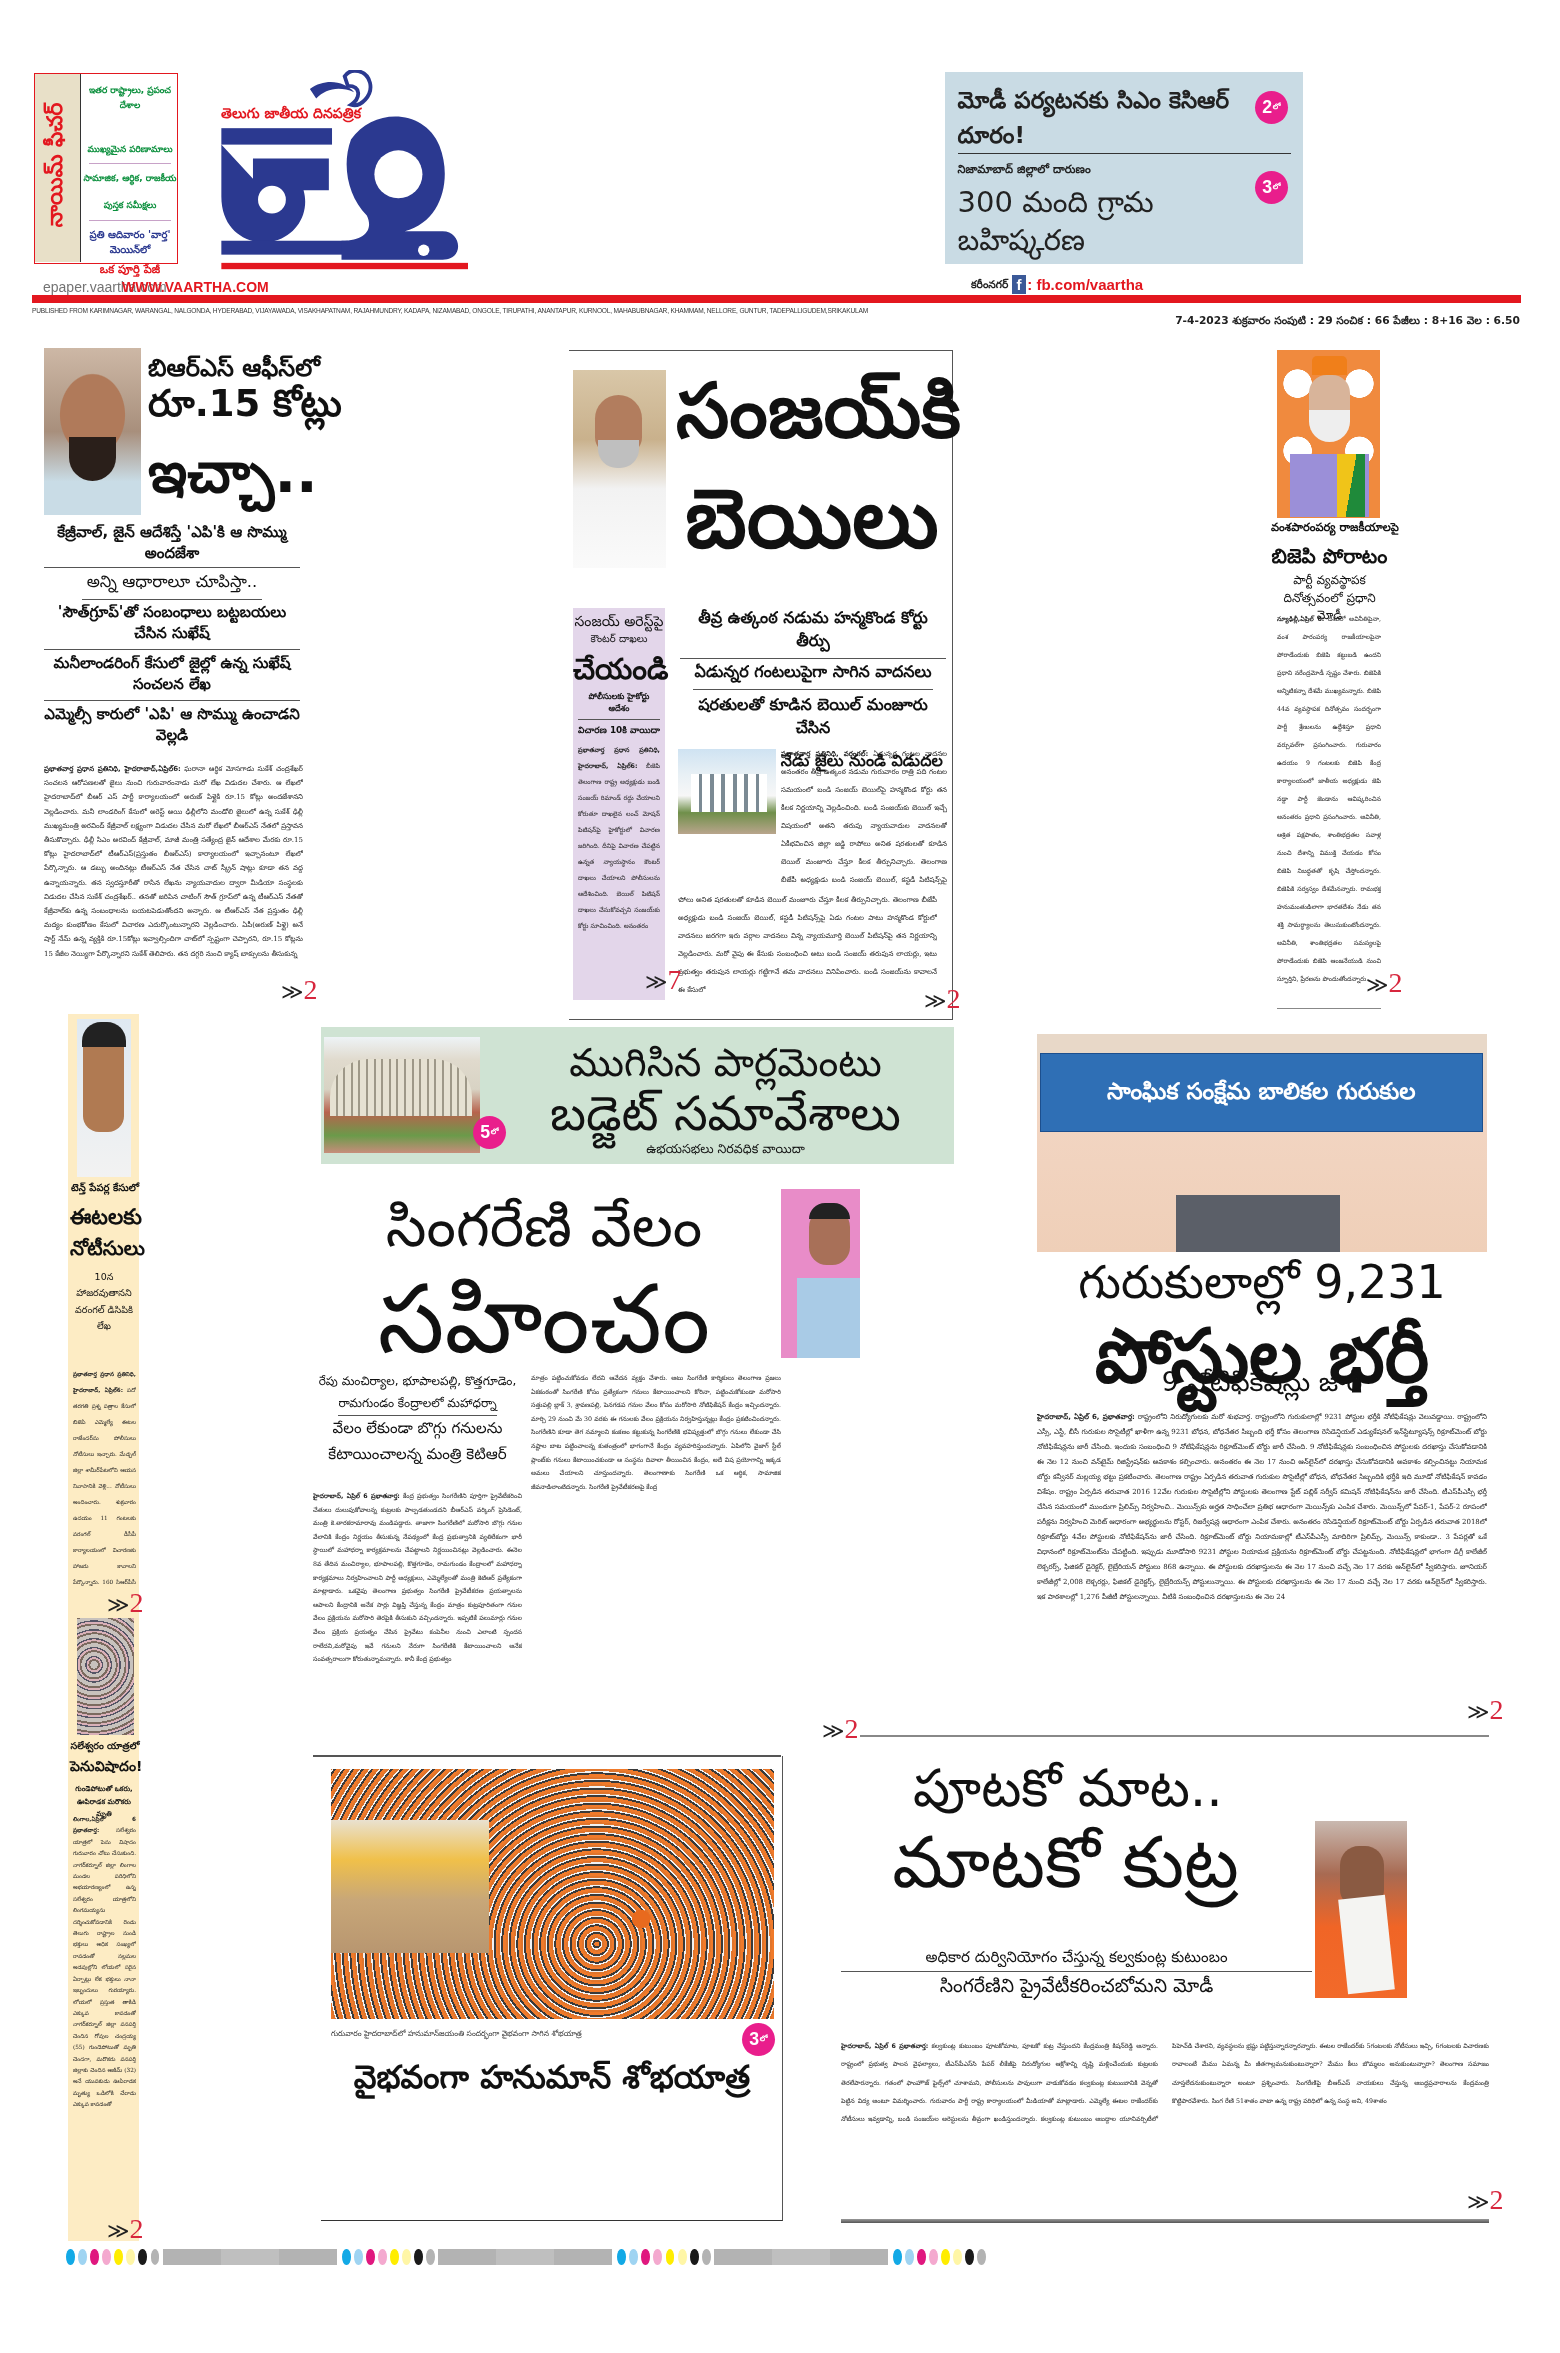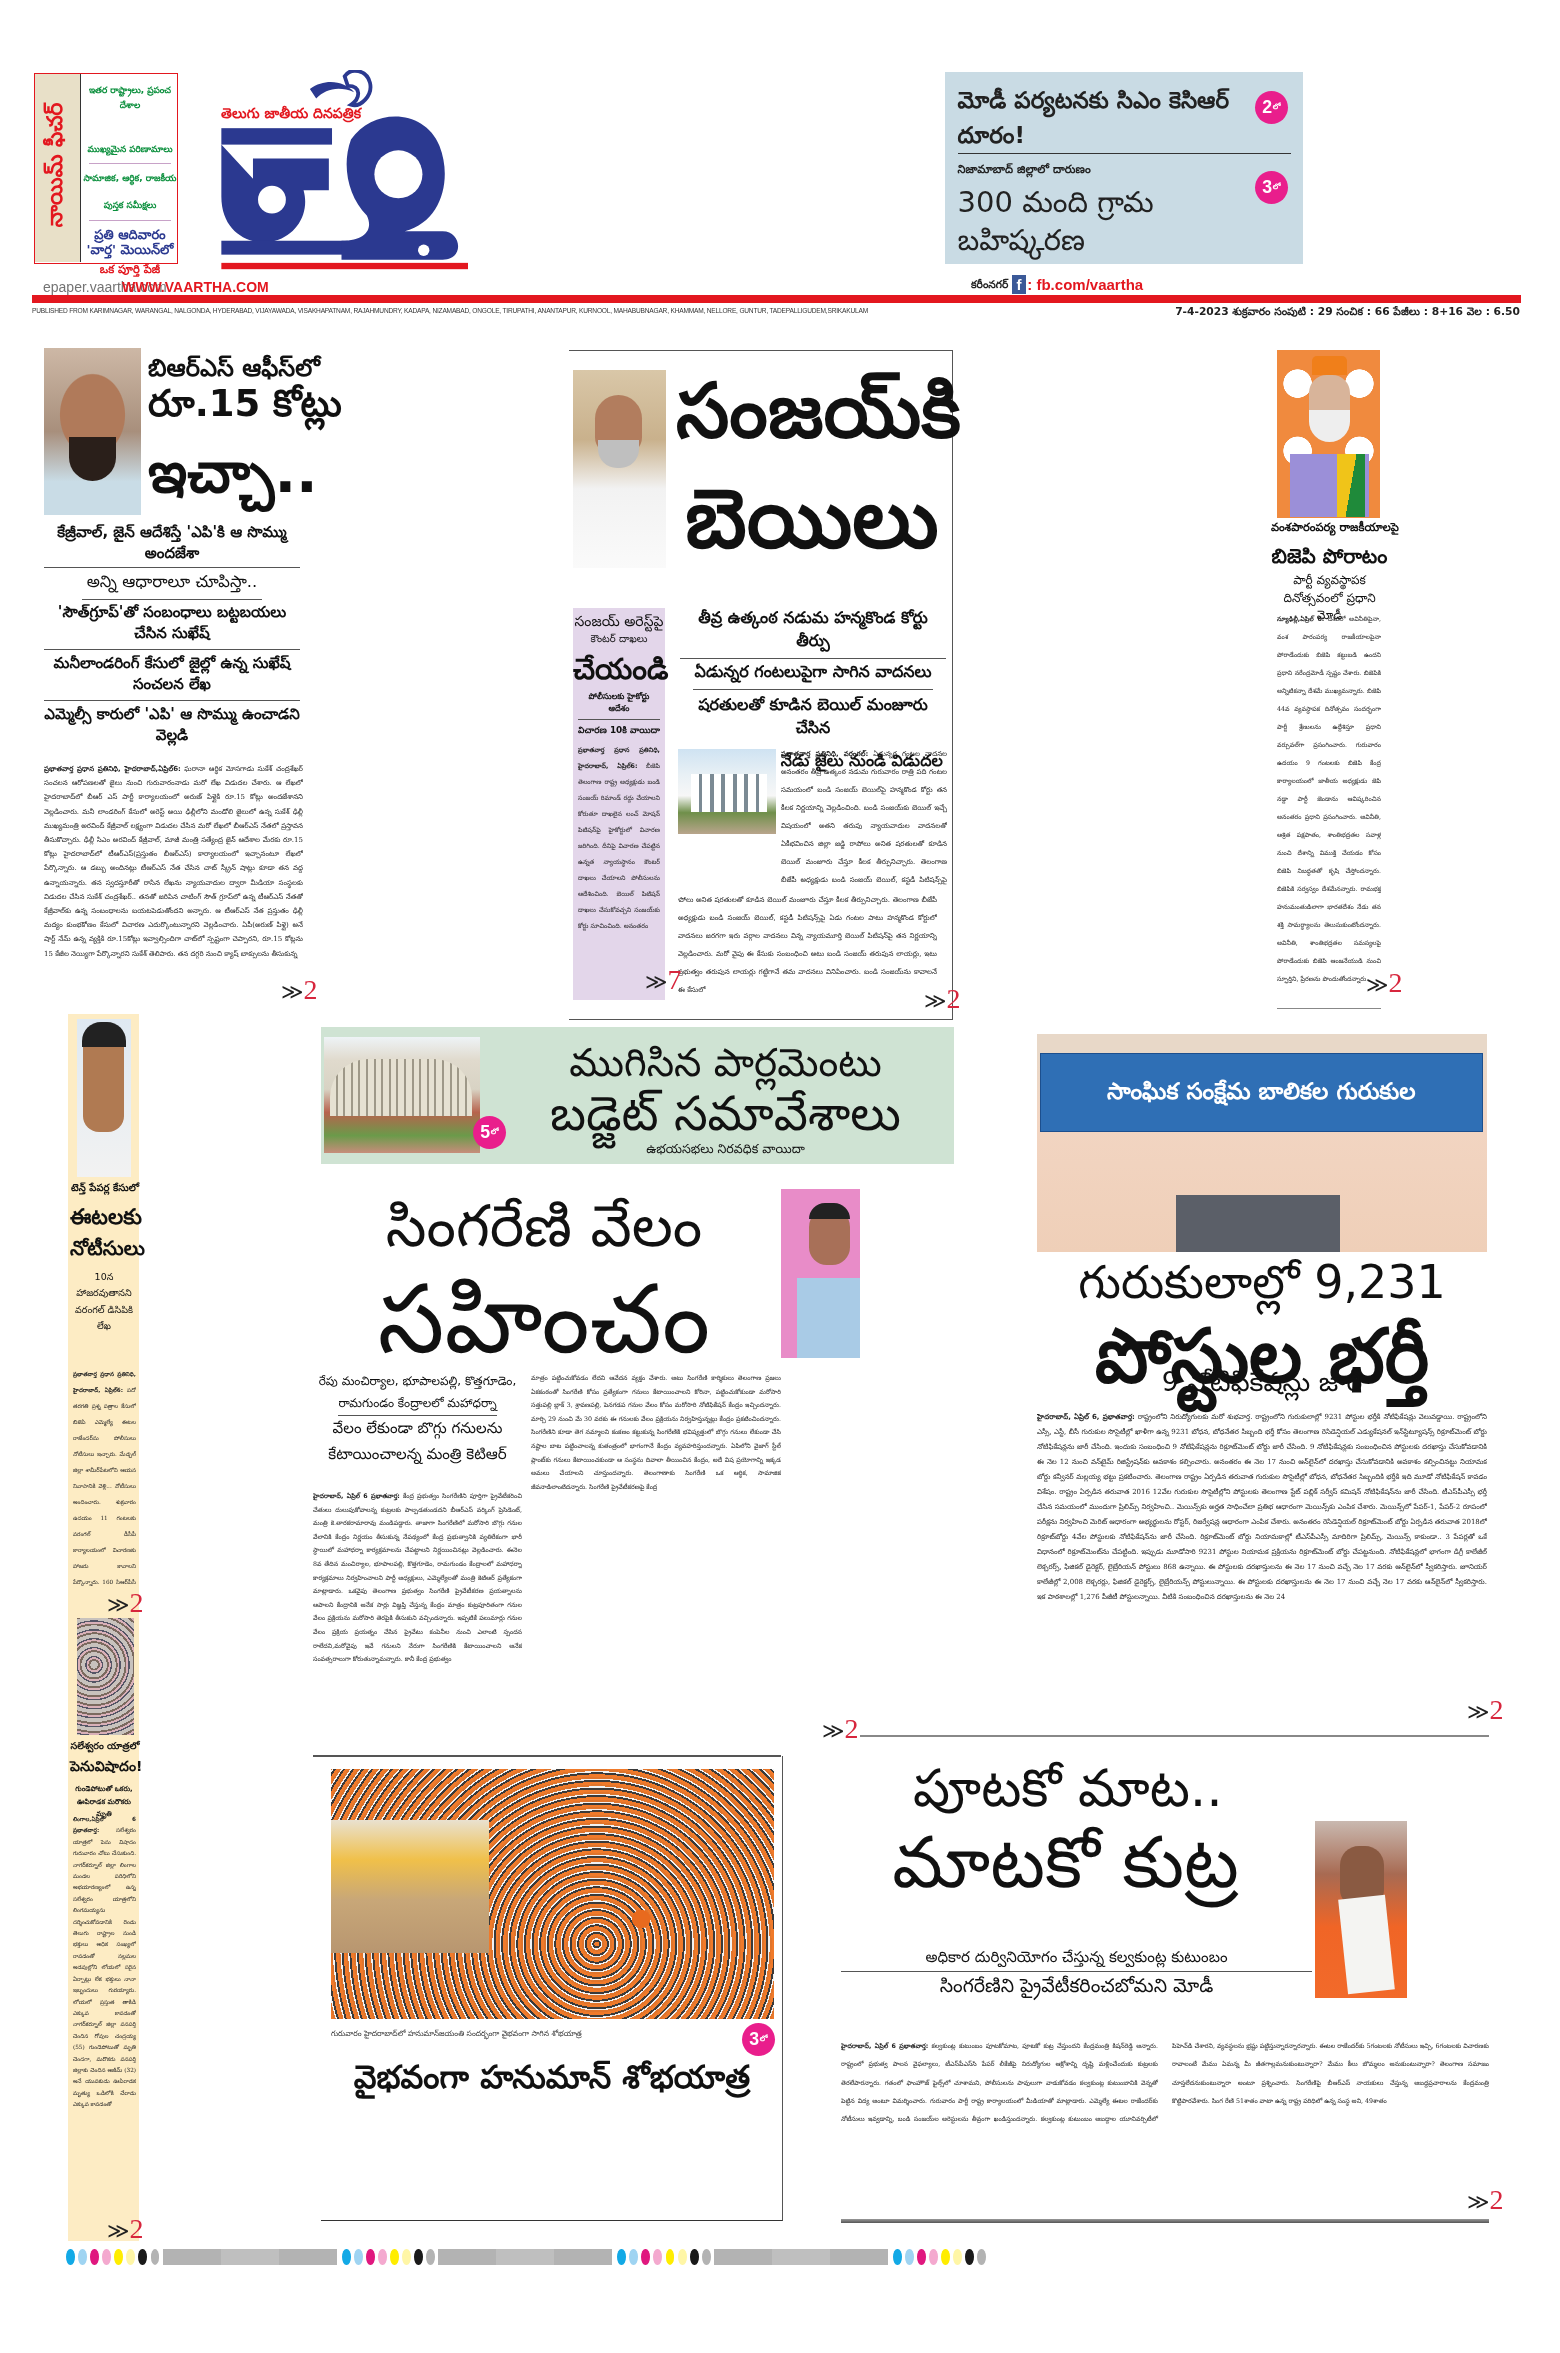--- a/index.html
+++ b/index.html
@@ -26,21 +26,21 @@
     <div class="abs" style="left:-70px;top:76px;width:183px;transform:rotate(-90deg);text-align:center;color:#e3171f;font-weight:bold;font-size:21.5px;white-space:nowrap">నాయిమ్ ఫీచర్</div>
 
   </div>
   <div class="abs center" style="left:48px;top:8.9px;width:94px;color:#0a8f3c;font-weight:bold;font-size:8.9px;line-height:15px">
     <div>ఇతర రాష్ట్రాలు, ప్రపంచ దేశాల</div>
     <div style="margin-top:29px">ముఖ్యమైన పరిణామాలు</div>
     <div style="height:1.3px;background:#c8a2c8;margin:6.3px 6.3px"></div>
     <div>సామాజిక, ఆర్థిక, రాజకీయ</div>
     <div style="margin-top:12.6px">పుస్తక సమీక్షలు</div>
     <div style="height:1.3px;background:#c8a2c8;margin:6.3px 6.3px"></div>
-    <div style="color:#2b3990;font-size:13px">ప్రతి ఆదివారం 'వార్త' మెయిన్‌లో</div>
+    <div style="color:#2b3990;font-size:10px">ప్రతి ఆదివారం 'వార్త' మెయిన్‌లో</div>
     <div style="color:#e3171f;font-size:11.4px;margin-top:5px">ఒక పూర్తి పేజీ</div>
   </div>
 </div>
 
 <div class="abs" style="left:43px;top:279px;color:#737373;font-weight:normal;font-size:14px;font-family:'Liberation Sans',sans-serif">epaper.vaartha.com</div>
 <div class="abs" style="left:122px;top:279px;color:#e3171f;font-weight:bold;font-size:14px;font-family:'Liberation Sans',sans-serif">WWW.VAARTHA.COM</div>
 
 <div class="abs" style="left:221px;top:105px;color:#e3171f;font-size:14px;font-weight:bold">తెలుగు జాతీయ దినపత్రిక</div>
 
 <div class="abs" style="left:215px;top:70px;width:253px;height:215px">
@@ -86,21 +86,21 @@
 </div>
 
 <div class="abs" style="left:1287px;top:278px;font-size:10.7px;font-weight:bold;color:#222;left:971px">కరీంనగర్</div>
 <div class="abs" style="left:1012px;top:275px;display:flex;align-items:center">
   <span style="display:inline-block;width:14px;height:19px;background:#3b5998;color:#fff;font-weight:bold;font-size:15px;line-height:19px;text-align:center;font-family:'Liberation Sans',sans-serif">f</span>
   <span style="color:#e3171f;font-weight:bold;font-size:15px;font-family:'Liberation Sans',sans-serif;margin-left:1.3px">: fb.com/vaartha</span>
 </div>
 
 <div class="abs" style="left:32px;top:295px;width:1489px;height:7.6px;background:#e3171f"></div>
 <div class="abs" style="left:32px;top:307px;width:1081px;font-size:6.6px;color:#333;white-space:nowrap;overflow:hidden;font-family:'Liberation Sans',sans-serif;letter-spacing:-0.2px">PUBLISHED FROM KARIMNAGAR, WARANGAL, NALGONDA, HYDERABAD, VIJAYAWADA, VISAKHAPATNAM, RAJAHMUNDRY, KADAPA, NIZAMABAD, ONGOLE, TIRUPATHI, ANANTAPUR, KURNOOL, MAHABUBNAGAR, KHAMMAM, NELLORE, GUNTUR, TADEPALLIGUDEM,SRIKAKULAM</div>
-<div class="abs" style="left:1144px;top:305px;width:376px;font-size:10.7px;font-weight:bold;color:#222;text-align:right;white-space:nowrap">7-4-2023 శుక్రవారం సంపుటి : 29 సంచిక : 66 పేజీలు : 8+16 వెల : 6.50</div>
+<div class="abs" style="left:1144px;top:314px;width:376px;font-size:10.7px;font-weight:bold;color:#222;text-align:right;white-space:nowrap">7-4-2023 శుక్రవారం సంపుటి : 29 సంచిక : 66 పేజీలు : 8+16 వెల : 6.50</div>
 
 <div class="photo" style="left:44px;top:348px;width:97px;height:167px;background:radial-gradient(ellipse 55% 40% at 50% 40%,#b07a5a 0 60%,transparent 62%),linear-gradient(180deg,#cdb8a6 0%,#a88f7c 50%,#c9dce6 80%);">
   <div style="position:absolute;left:25px;top:89px;width:47px;height:44px;background:#2a1f1a;border-radius:0 0 25px 25px"></div>
 </div>
 <div class="abs hdl" style="left:148px;top:354px;width:152px;font-size:24px">బిఆర్ఎస్ ఆఫీస్‌లో</div>
 <div class="abs hdl" style="left:148px;top:382px;width:152px;font-size:37px">రూ.15 కోట్లు</div>
 <div class="abs hdl" style="left:148px;top:439px;width:152px;font-size:57px">ఇచ్చా..</div>
 <div class="abs center" style="left:44px;top:520px;width:256px">
   <div style="font-size:15px;font-weight:bold;padding:2.5px 0;border-bottom:1.3px solid #555">కేజ్రీవాల్, జైన్ ఆదేశిస్తే 'ఎపి'కి ఆ సొమ్ము అందజేశా</div>
   <div style="font-size:16.4px;padding:3.8px 0;border-bottom:1.3px solid #555;margin:0 38px">అన్ని ఆధారాలూ చూపిస్తా..</div>

